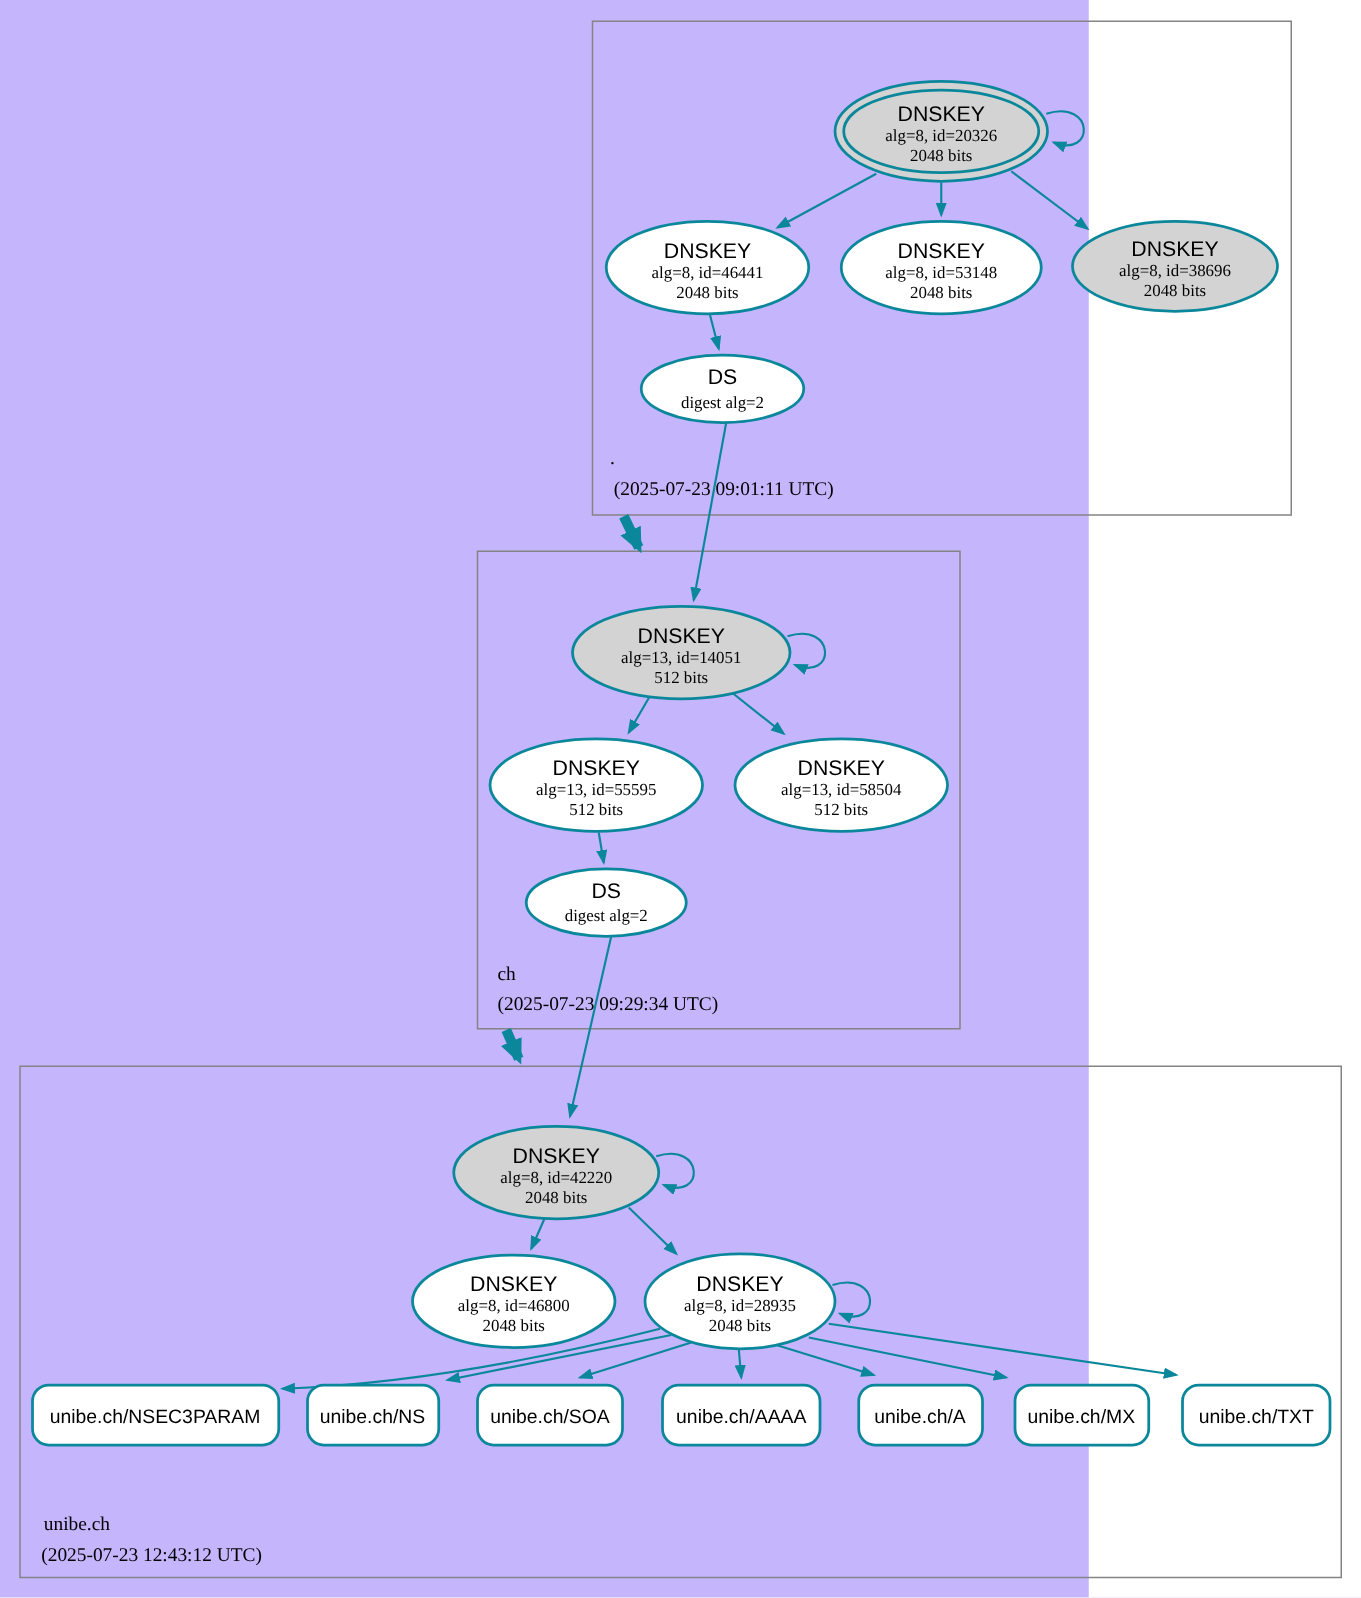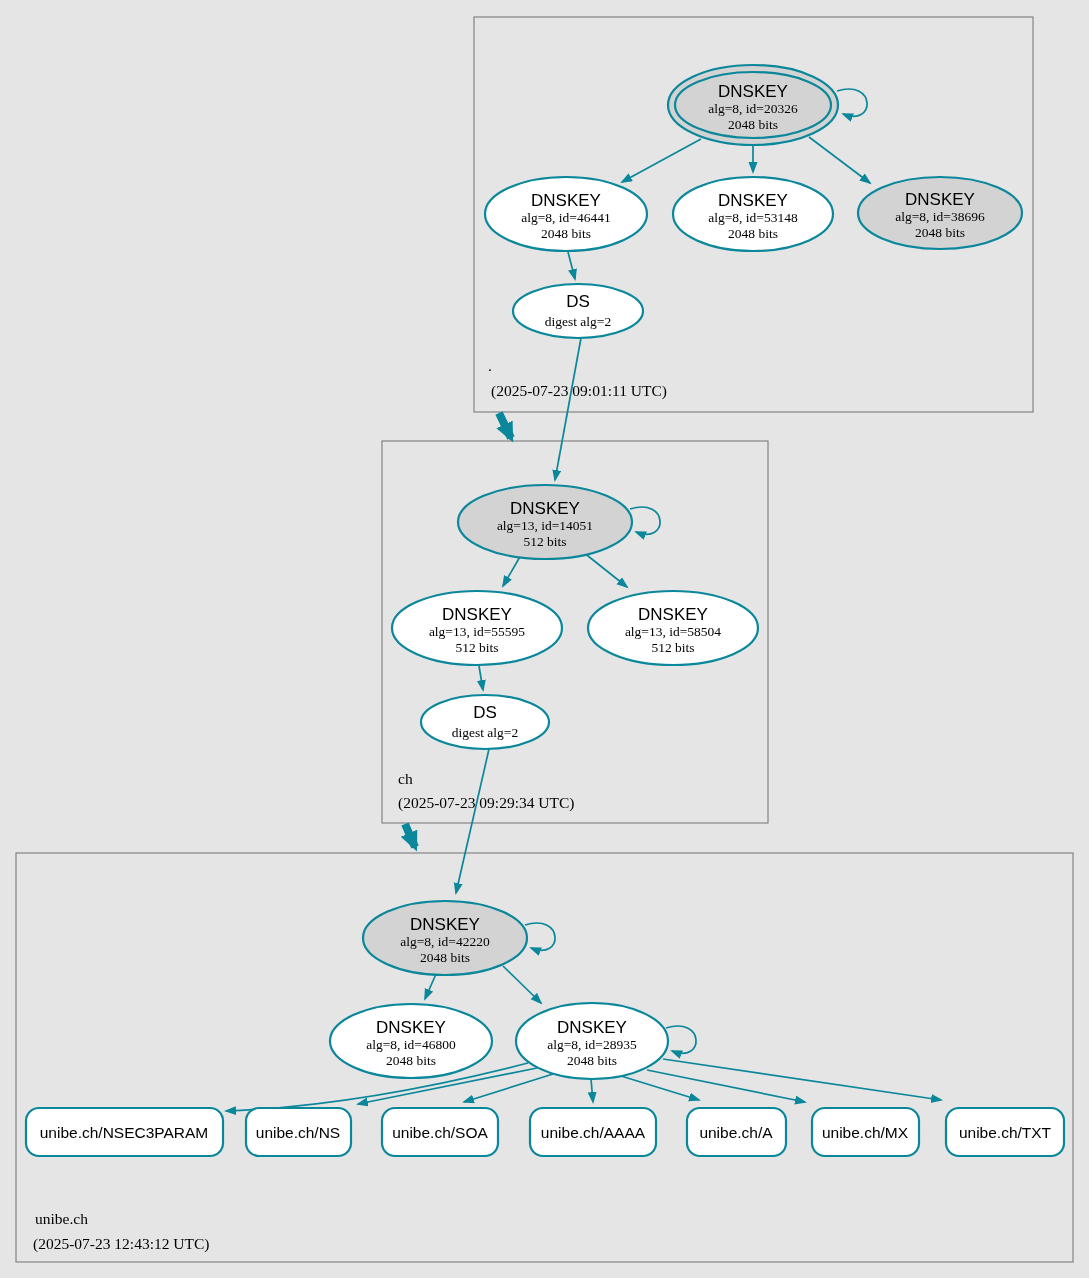--- a/index.html
+++ b/index.html
@@ -1,16 +1,16 @@
 <!DOCTYPE html>
 <html><head>
 <meta charset="utf-8">
 <style>
   html,body { margin:0; padding:0; background:#ffffff; }
-  .stage { position:relative; width:1089px; height:1278px; background:#e5e5e5; }
+  .stage { position:relative; width:871px; height:1278px; background:#c4b5fd; }
   svg { display:block; }
   .zonebox { fill:none; stroke:#848484; stroke-width:1.2; }
   .edge { fill:none; stroke:#0a879a; stroke-width:1.7; }
   .edge-thick { fill:none; stroke:#0a879a; stroke-width:8; }
   .node-ellipse { stroke:#0a879a; stroke-width:2.2; }
   .fill-ksk { fill:#d3d3d3; }
   .fill-plain { fill:#ffffff; }
   .rrset-box { fill:#ffffff; stroke:#0a879a; stroke-width:2.2; }
   .t-title { font-family:"Liberation Sans",sans-serif; font-size:17px; fill:#000000; text-anchor:middle; }
   .t-detail { font-family:"Liberation Serif",serif; font-size:13.5px; fill:#000000; text-anchor:middle; }

